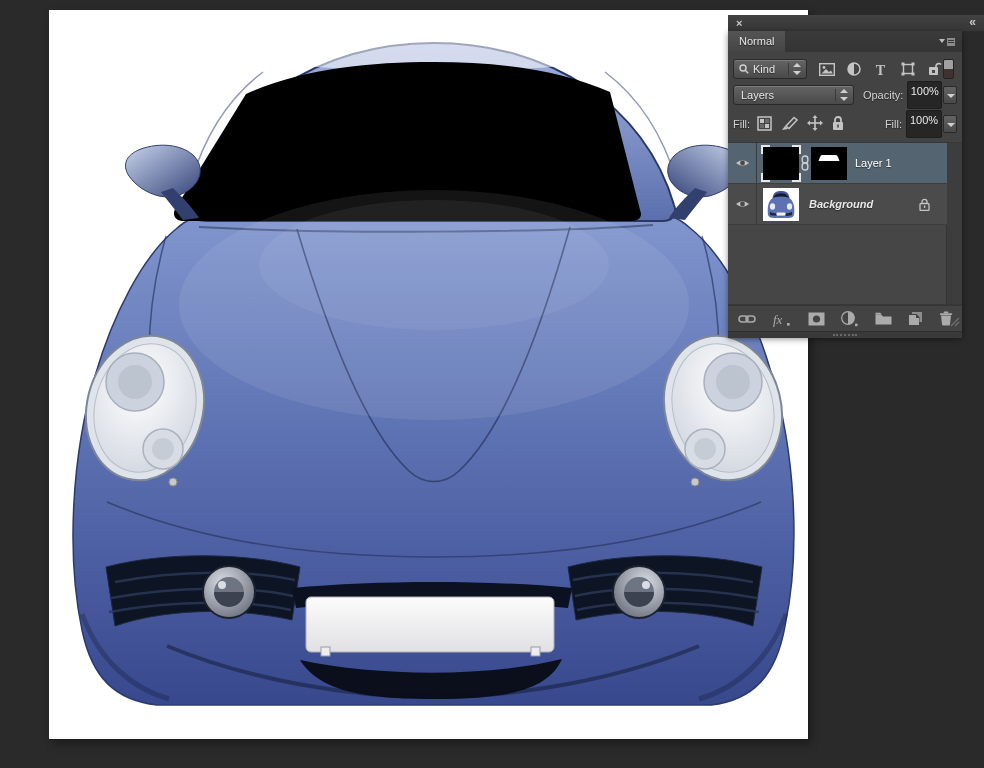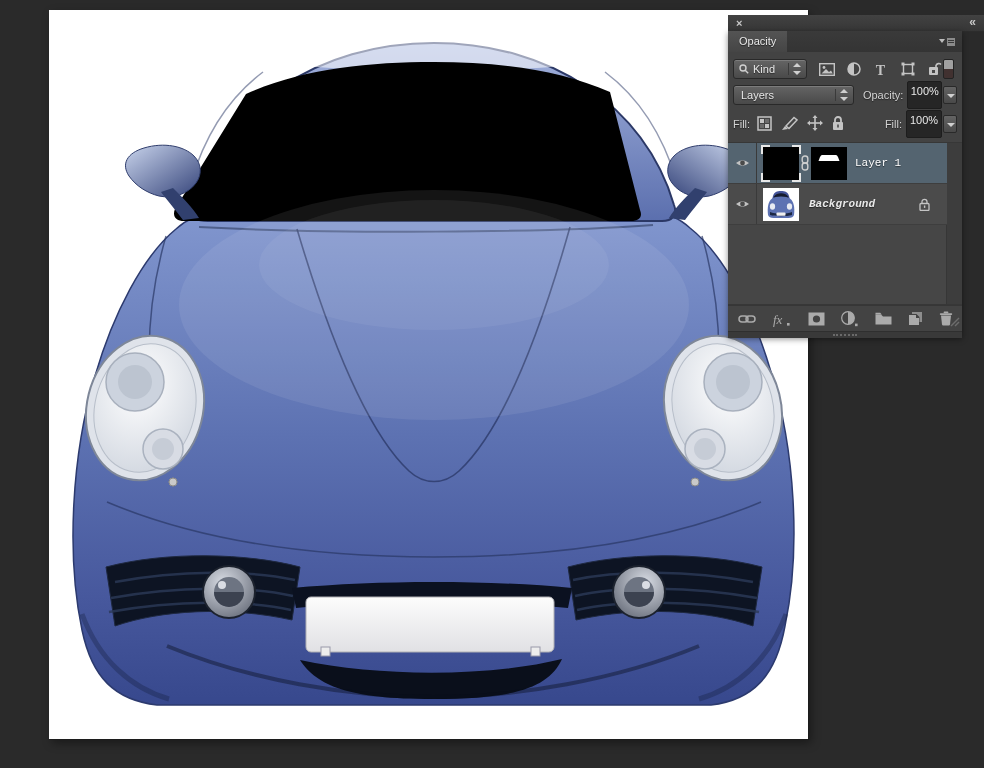--- a/index.html
+++ b/index.html
@@ -86,21 +86,21 @@
   }
   .dbtn::after{
     content:"";position:absolute;left:3px;top:7px;
     border-left:4px solid transparent;border-right:4px solid transparent;border-top:4px solid #d0d0d0;
   }
   .lock-icons{display:flex;align-items:center;gap:9px;margin-left:7px;}
 
   
   .layers{
     position:relative;height:163px;margin-top:6px;background:#464646;
-    border-top:1px solid #373737;border-bottom:1px solid #373737;box-sizing:border-box;font-family:Liberation Mono, monospace;
+    border-top:1px solid #373737;border-bottom:1px solid #373737;box-sizing:border-box;
   }
   .gutter{position:absolute;right:0;top:0;width:15px;height:100%;background:#3d3d3d;border-left:1px solid #363636;}
   .layer-row{position:relative;width:219px;display:flex;align-items:center;box-sizing:border-box;}
   .layer-row.selected{height:40px;background:#546470;}
   .layer-row.bg-row{height:42px;background:#4b4b4b;border-top:1px solid #3e3e3e;border-bottom:1px solid #3e3e3e;}
   .eye-cell{width:29px;height:100%;display:flex;align-items:center;justify-content:center;border-right:1px solid #3a3a3a;box-sizing:border-box;flex:none;}
   .thumb{width:36px;height:33px;flex:none;position:relative;}
   .thumb.blackthumb{background:#000;margin-left:6px;}
   .corner{position:absolute;width:7px;height:7px;border:2px solid #e8e8e8;}
   .corner.tl{left:-2px;top:-2px;border-right:none;border-bottom:none;}
@@ -247,21 +247,21 @@
   </div>
 
   <div class="dock-header">
     <span class="dock-close">×</span>
     <span class="dock-collapse">«</span>
   </div>
 
   <div class="panel">
 
     <div class="tabbar">
-      <span class="tab">Opacity</span>
+      <span class="tab">Normal</span>
       <span class="panel-menu">
         <svg width="18" height="10" viewBox="0 0 18 10">
           <path d="M1,2 l3,4 l3,-4 z" fill="#bdbdbd"></path>
           <rect x="9" y="1" width="8" height="8" fill="#8b8b8b"></rect>
           <rect x="10" y="3" width="6" height="1" fill="#3a3a3a"></rect>
           <rect x="10" y="5" width="6" height="1" fill="#3a3a3a"></rect>
         </svg>
       </span>
     </div>
 

